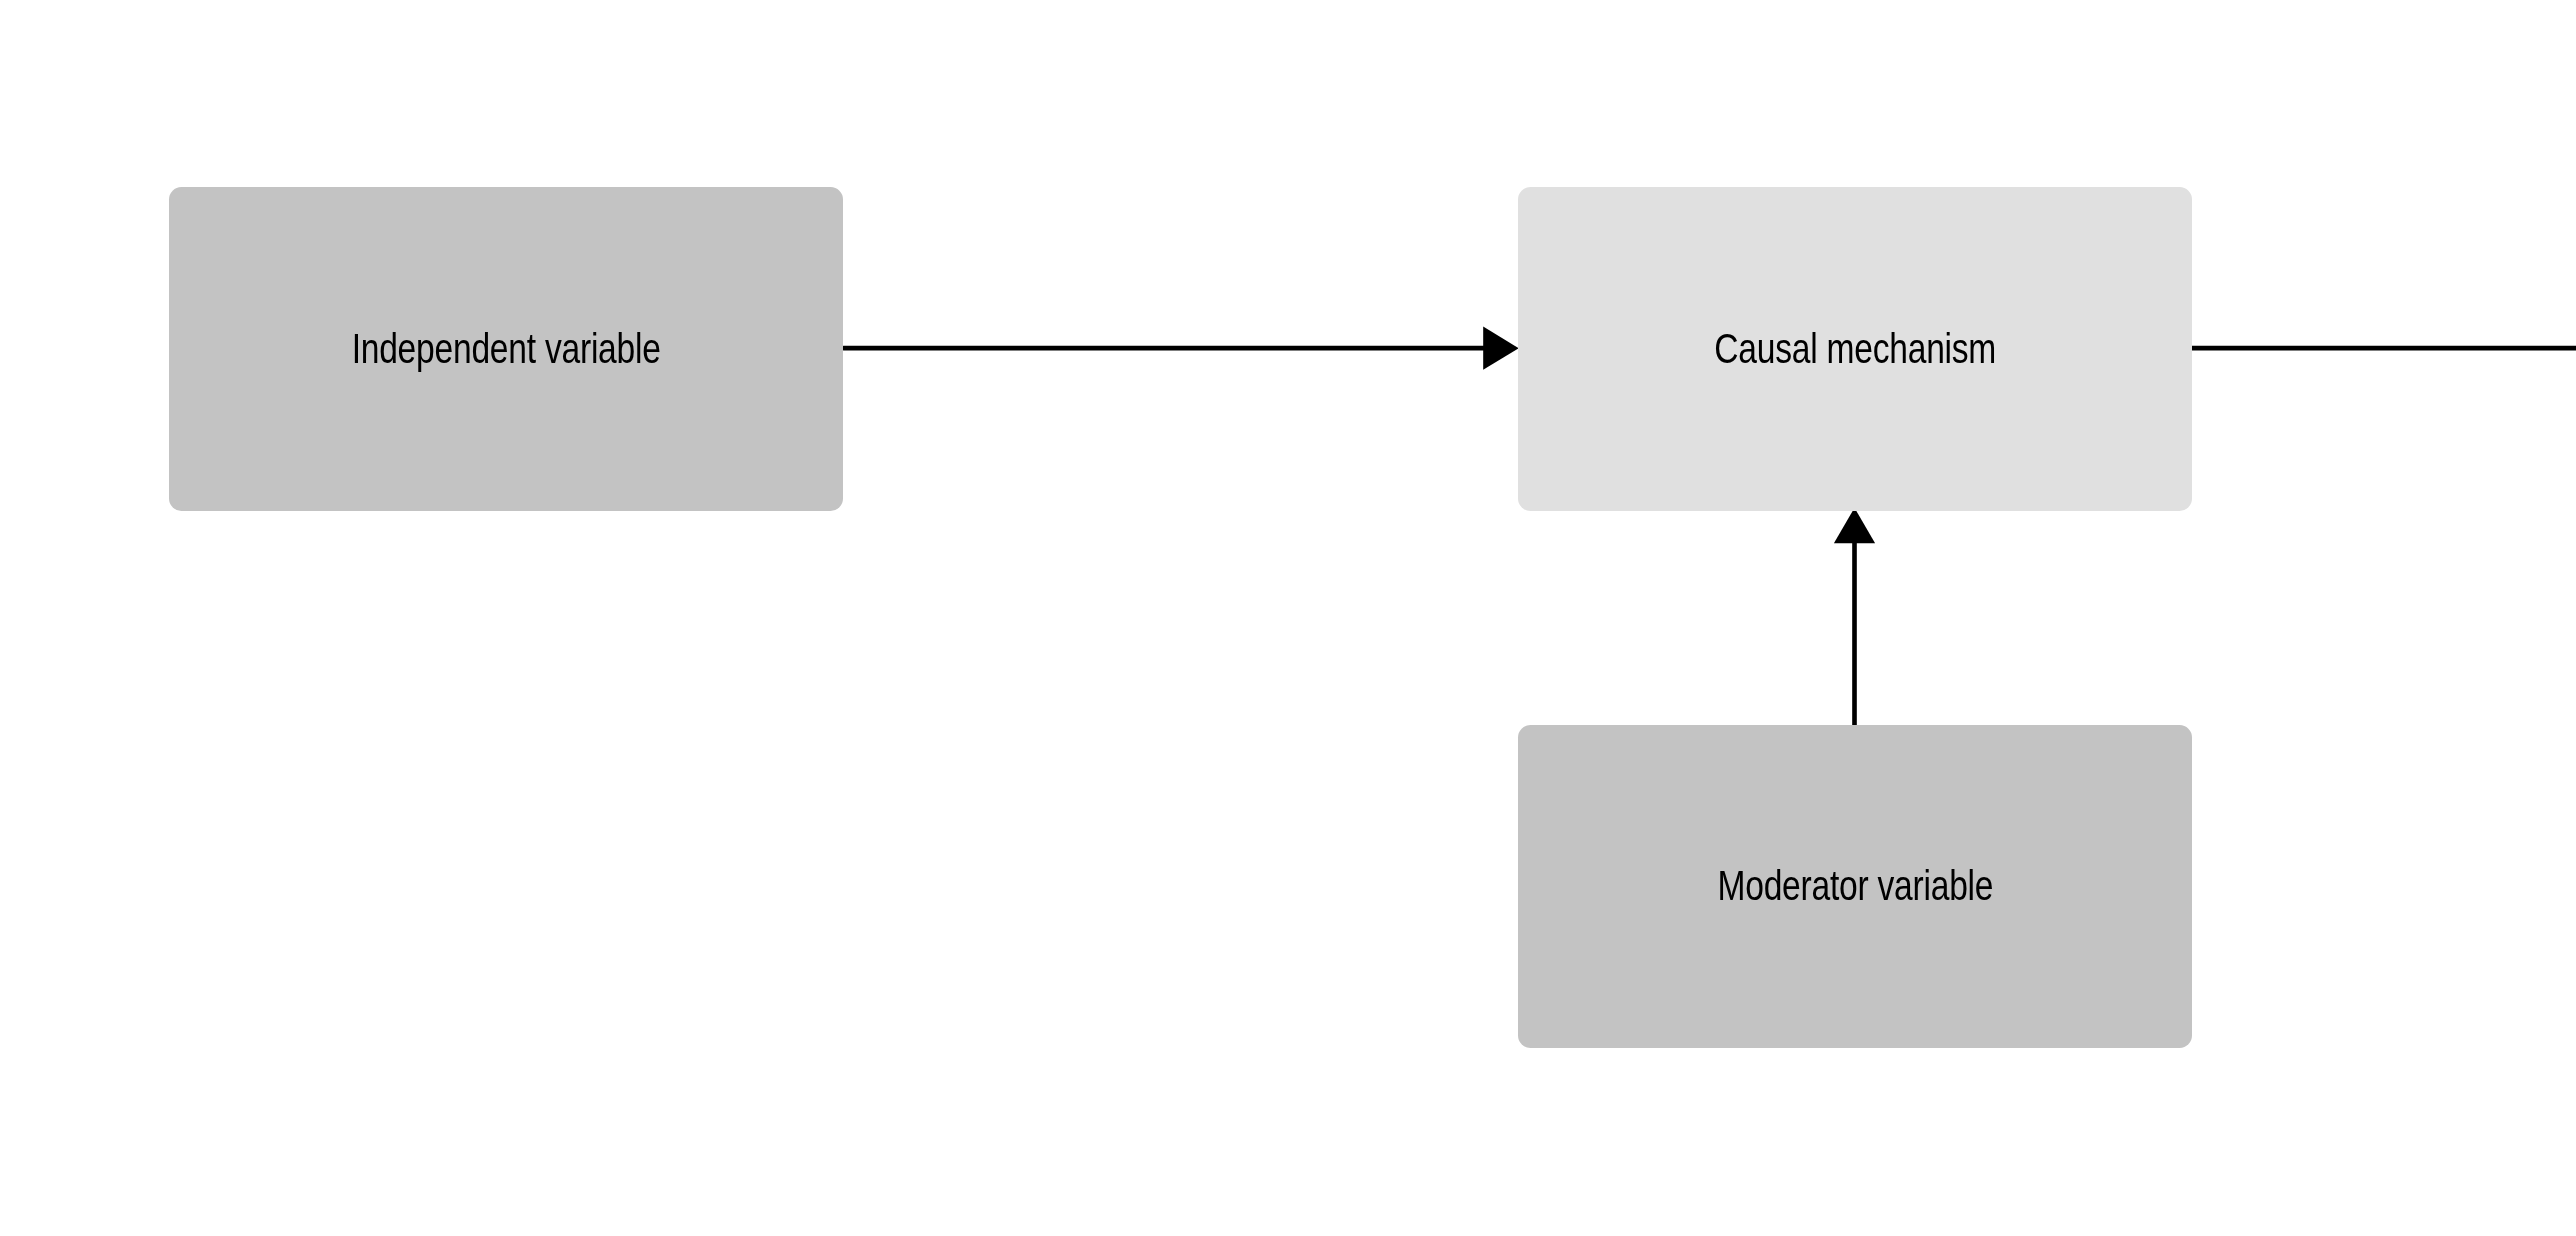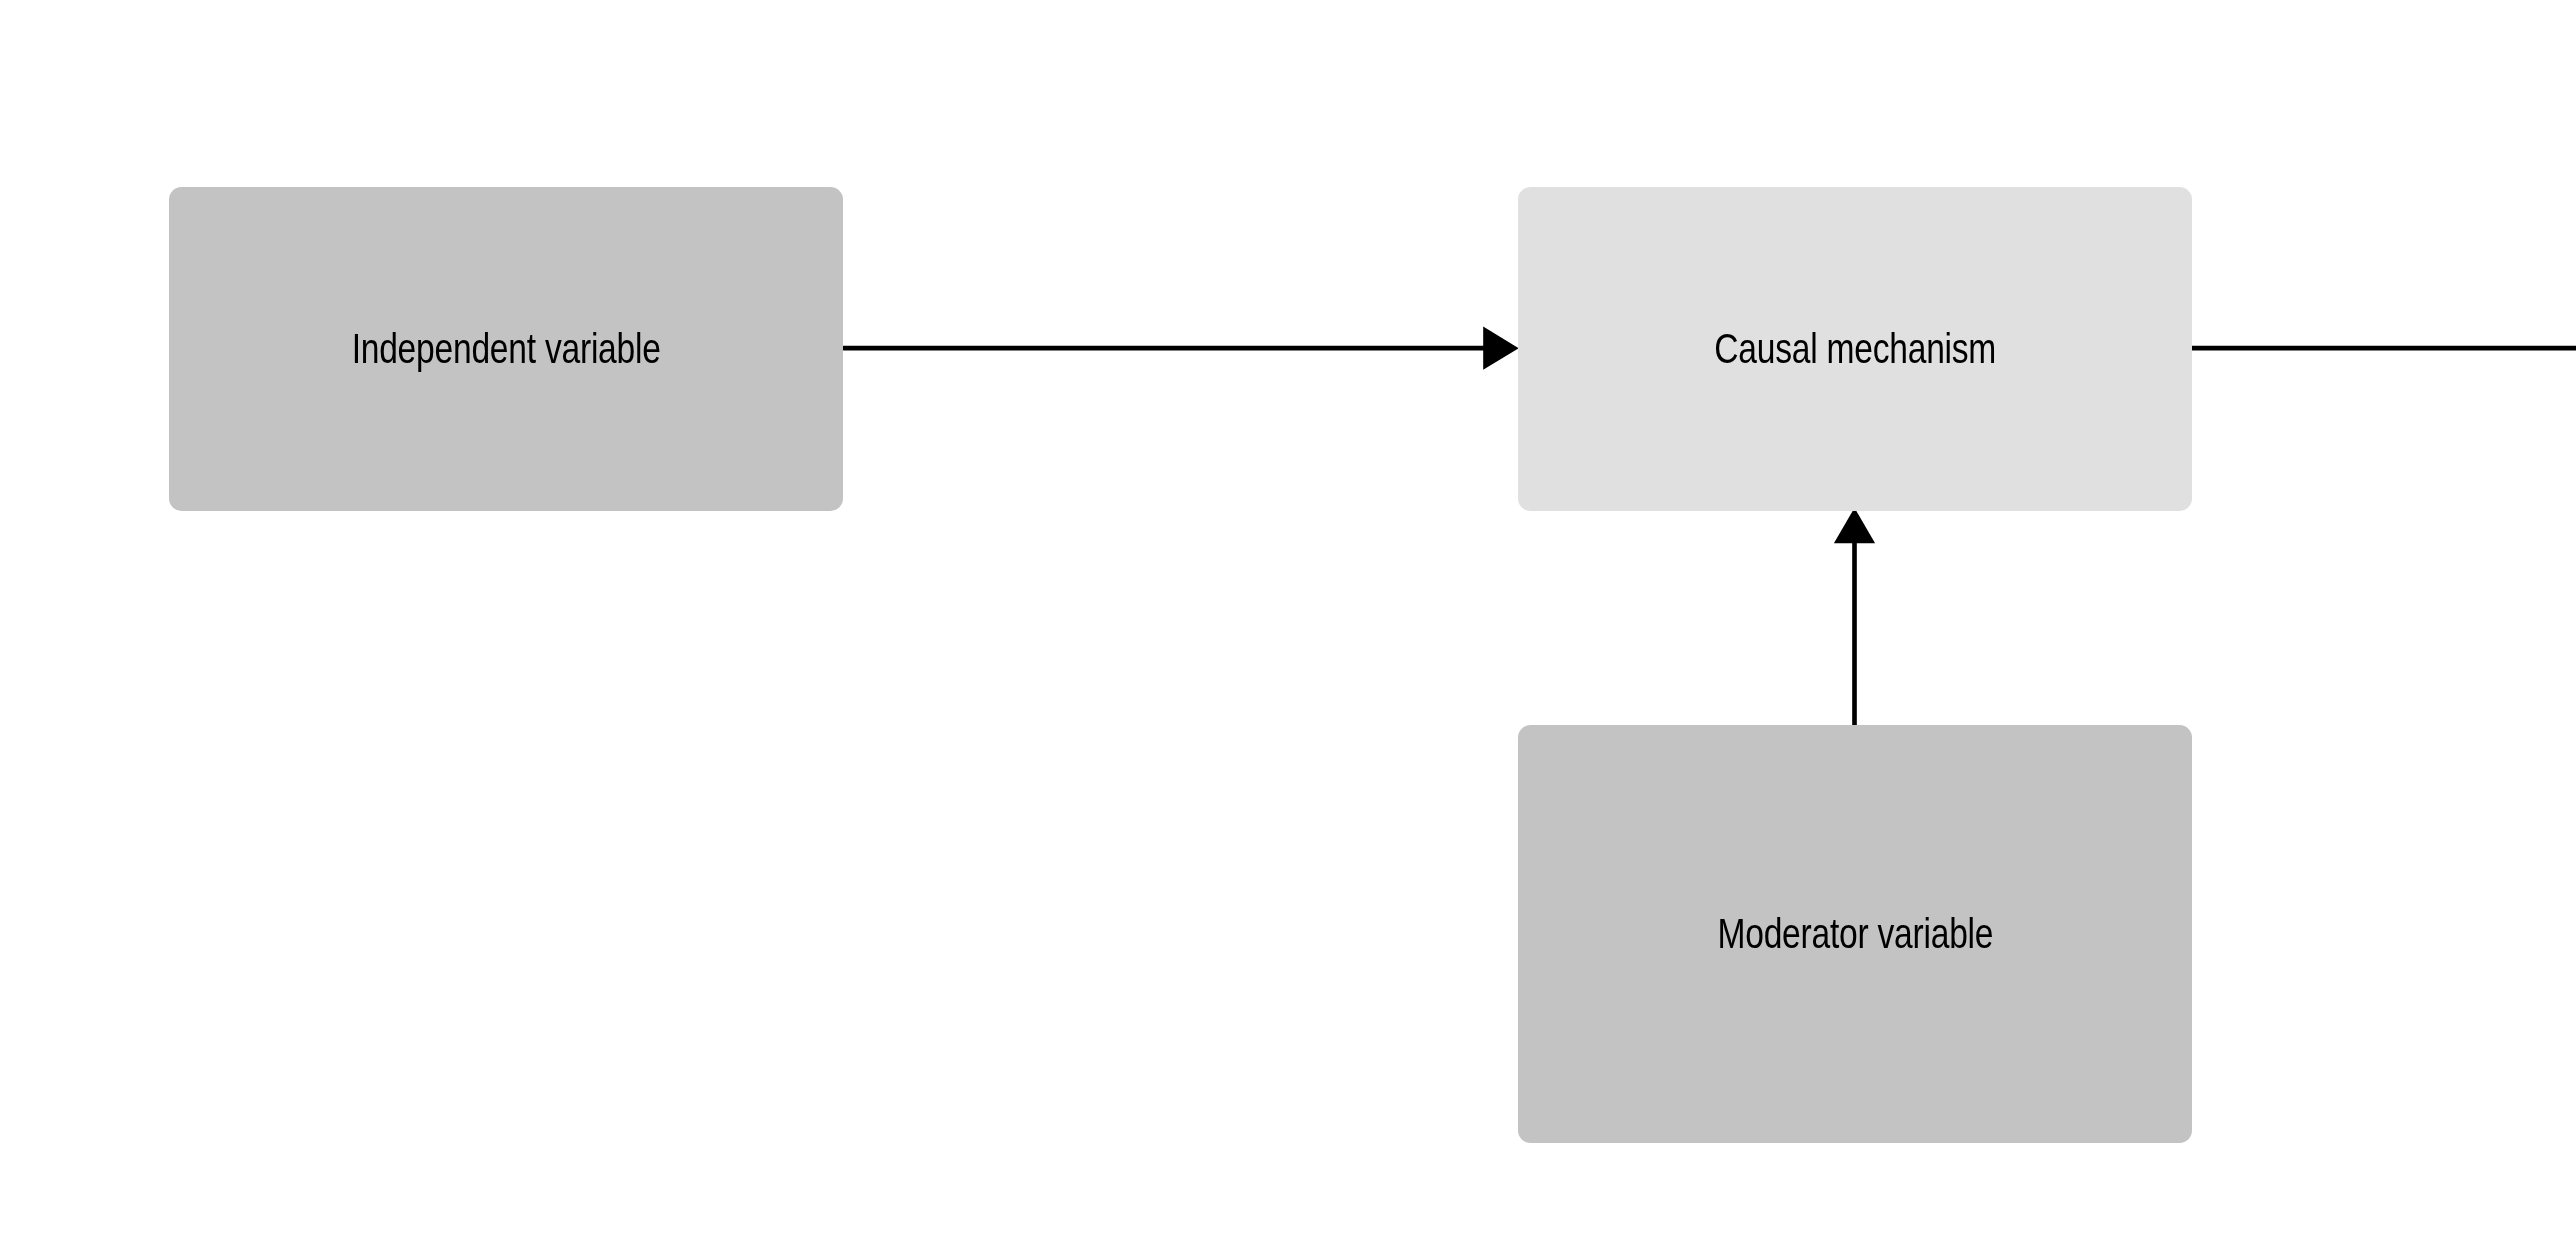--- a/index.html
+++ b/index.html
@@ -43,21 +43,21 @@
     width: 674px; height: 324px;
     background: #c3c3c3;
   }
   #node-causal {
     left: 1518px; top: 187px;
     width: 674px; height: 324px;
     background: #e0e0e0;
   }
   #node-moderator {
     left: 1518px; top: 725px;
-    width: 674px; height: 418px;
+    width: 674px; height: 323px;
     background: #c3c3c3;
     align-items: center;
   }
 
   
   #edge-layer {
     position: absolute;
     left: 0; top: 0;
     width: 3709px;
     height: 1236px;

